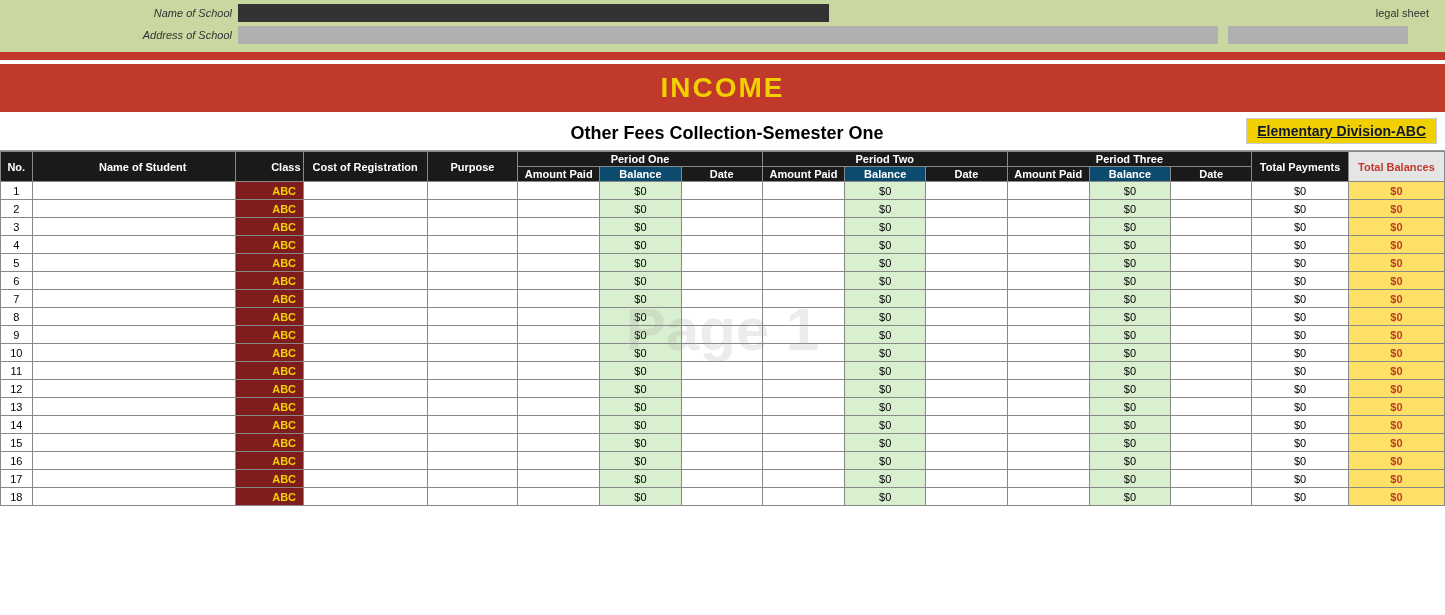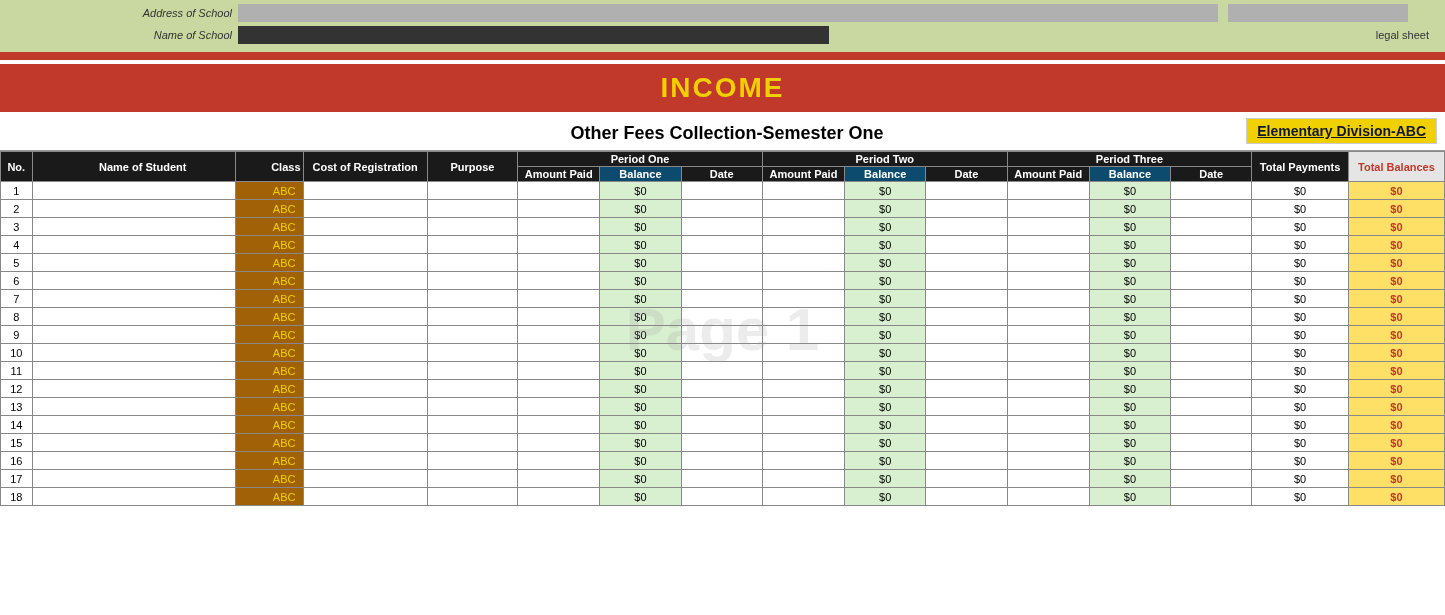--- a/index.html
+++ b/index.html
@@ -98,21 +98,21 @@
     .col-class { width: 60px; background: #1a1a1a; color: #fff; font-weight: bold; text-align: right; }
     .col-cost { width: 80px; }
     .col-purpose { width: 80px; }
     .col-amt { width: 72px; }
     .col-bal { width: 72px; background: #0c4a6e; }
     .col-date { width: 72px; }
     .col-total-pay { width: 85px; }
     .col-total-bal { width: 85px; background: #e5e5e5; color: #c0392b; font-weight: bold; }
 
     .data-row td { height: 18px; }
-    .data-row .class-cell { background: #a16207; color: #f0d000; font-weight: normal; padding-left: 32px; }
+    .data-row .class-cell { background: #7f1d1d; color: #f0d000; font-weight: bold; padding-left: 32px; }
     .data-row .bal-cell { background: #d8f0d0; }
     .data-row .total-bal-cell { background: #ffe066; color: #c0392b; font-weight: bold; }
 
     .page-watermark {
       position: absolute;
       top: 50%;
       left: 50%;
       transform: translate(-50%, -50%);
       font-size: 60px;
       color: rgba(150,150,150,0.18);
@@ -123,28 +123,28 @@
     .table-wrapper {
       position: relative;
     }
     .period-group-header { background: #1a1a1a; color: #fff; font-weight: bold; }
   </style>
 </head>
 <body>
 
 <div class="top-section">
   <div class="top-row">
+    <div class="top-label">Name of School</div>
+    <div class="top-input-bar"></div>
+    <div class="top-right-label">legal sheet</div>
+  </div>
+  <div class="top-row">
     <div class="top-label">Address of School</div>
     <div style="background:#b0b0b0; height:18px; flex:1; max-width:980px;"></div>
     <div style="flex:1; max-width:180px; height:18px; background:#b0b0b0; margin-left:10px;"></div>
-  </div>
-  <div class="top-row">
-    <div class="top-label">Name of School</div>
-    <div class="top-input-bar"></div>
-    <div class="top-right-label">legal sheet</div>
   </div>
 </div>
 
 <div class="red-bar"></div>
 <div style="height:4px; background:#fff;"></div>
 
 <div class="income-header">
   <h1>INCOME</h1>
 </div>
 

